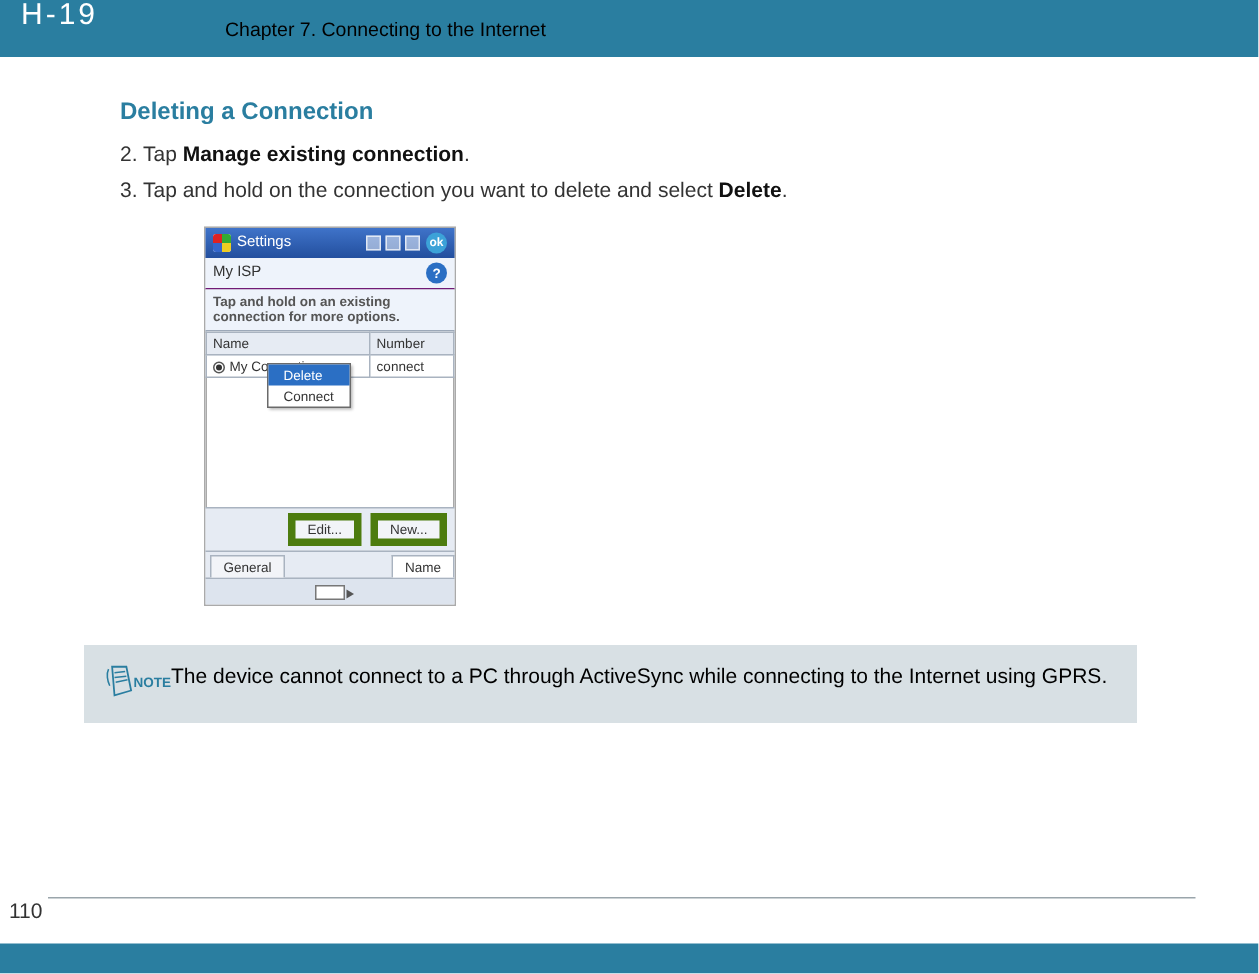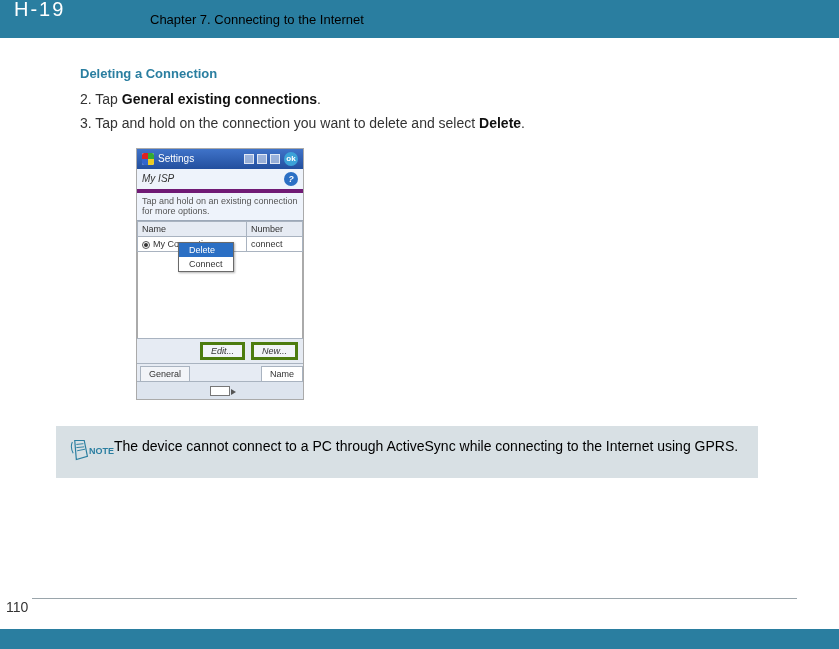--- a/index.html
+++ b/index.html
@@ -29,21 +29,21 @@
     .chapter-title {
       margin-left: 56px;
       font-size: 13px;
       color: #000000;
     }
     .content {
       padding: 28px 80px 0 80px;
     }
     .section-heading {
       color: #2a7ea0;
-      font-size: 13px;
+      font-size: 16px;
       font-weight: bold;
       margin-bottom: 8px;
     }
     .step {
       font-size: 14px;
       color: #333333;
       margin-bottom: 4px;
       line-height: 1.45;
     }
     .step b { font-weight: bold; color: #111111; }
@@ -73,35 +73,35 @@
     .ds-win-icon span { width:6px; height:6px; }
     .ds-win-icon span:nth-child(1){background:#d22;}
     .ds-win-icon span:nth-child(2){background:#3a3;}
     .ds-win-icon span:nth-child(3){background:#36c;}
     .ds-win-icon span:nth-child(4){background:#ec2;}
     .ds-title-icons { margin-left:auto; display:flex; gap:3px; }
     .ds-ti { width:10px; height:10px; background:rgba(255,255,255,0.5); border:1px solid rgba(255,255,255,0.7); }
     .ds-ok { width:14px; height:14px; border-radius:50%; background:#3ca2d8; color:#fff; display:flex; align-items:center; justify-content:center; font-size:8px; font-weight:bold; }
     .ds-subbar {
       background:#eef3fb;
-      border-bottom:4px solid #701a75;
+      border-bottom:1px solid #701a75;
       padding:3px 5px;
       display:flex;
       justify-content:space-between;
       align-items:center;
-      font-style:italic;
     }
     .ds-help { width:14px; height:14px; border-radius:50%; background:#2b6fc4; color:#fff; text-align:center; font-size:9px; line-height:14px; font-weight:bold; }
     .ds-hint {
       background:#eef3fb;
       padding:3px 5px;
       font-size:9px;
       color:#555;
       border-bottom:1px solid #9ca8b8;
       line-height:1.2;
+      font-weight:bold;
     }
     .ds-grid {
       background:#fff;
       border-collapse:collapse;
       width:100%;
     }
     .ds-grid th, .ds-grid td {
       border:1px solid #a9b3c0;
       padding:2px 4px;
       text-align:left;
@@ -134,24 +134,23 @@
     .ds-btnrow {
       background:#e6ebf3;
       border-top:1px solid #a9b3c0;
       padding:3px 5px;
       display:flex;
       justify-content:flex-end;
       gap:6px;
     }
     .ds-btn {
       background:#f2f4f8;
-      border:3px solid #4d7c0f;
+      border:5px solid #4d7c0f;
       padding:1px 8px;
       font-size:9px;
-      font-style:italic;
     }
     .ds-tabs {
       background:#e6ebf3;
       display:flex;
       border-top:1px solid #a9b3c0;
       padding-top:2px;
       justify-content:space-between;
     }
     .ds-tab {
       padding:2px 8px;
@@ -226,21 +225,21 @@
   </div>
   <div class="chapter-title">Chapter 7. Connecting to the Internet</div>
 </div>
 
 <div class="content">
   <div class="section-heading">Deleting a Connection</div>
 
 
   <div class="step">
     <span>2.</span>
-    <span>Tap </span><b>General existing connections</b><span>.</span>
+    <span>Tap </span><b>Manage existing connection</b><span>.</span>
   </div>
 
   <div class="step">
     <span>3.</span>
     <span>Tap and hold on the connection you want to delete and select </span><b>Delete</b><span>.</span>
   </div>
 
   <div class="screenshot-wrap">
     <div class="device-screenshot">
       <div class="ds-titlebar">

